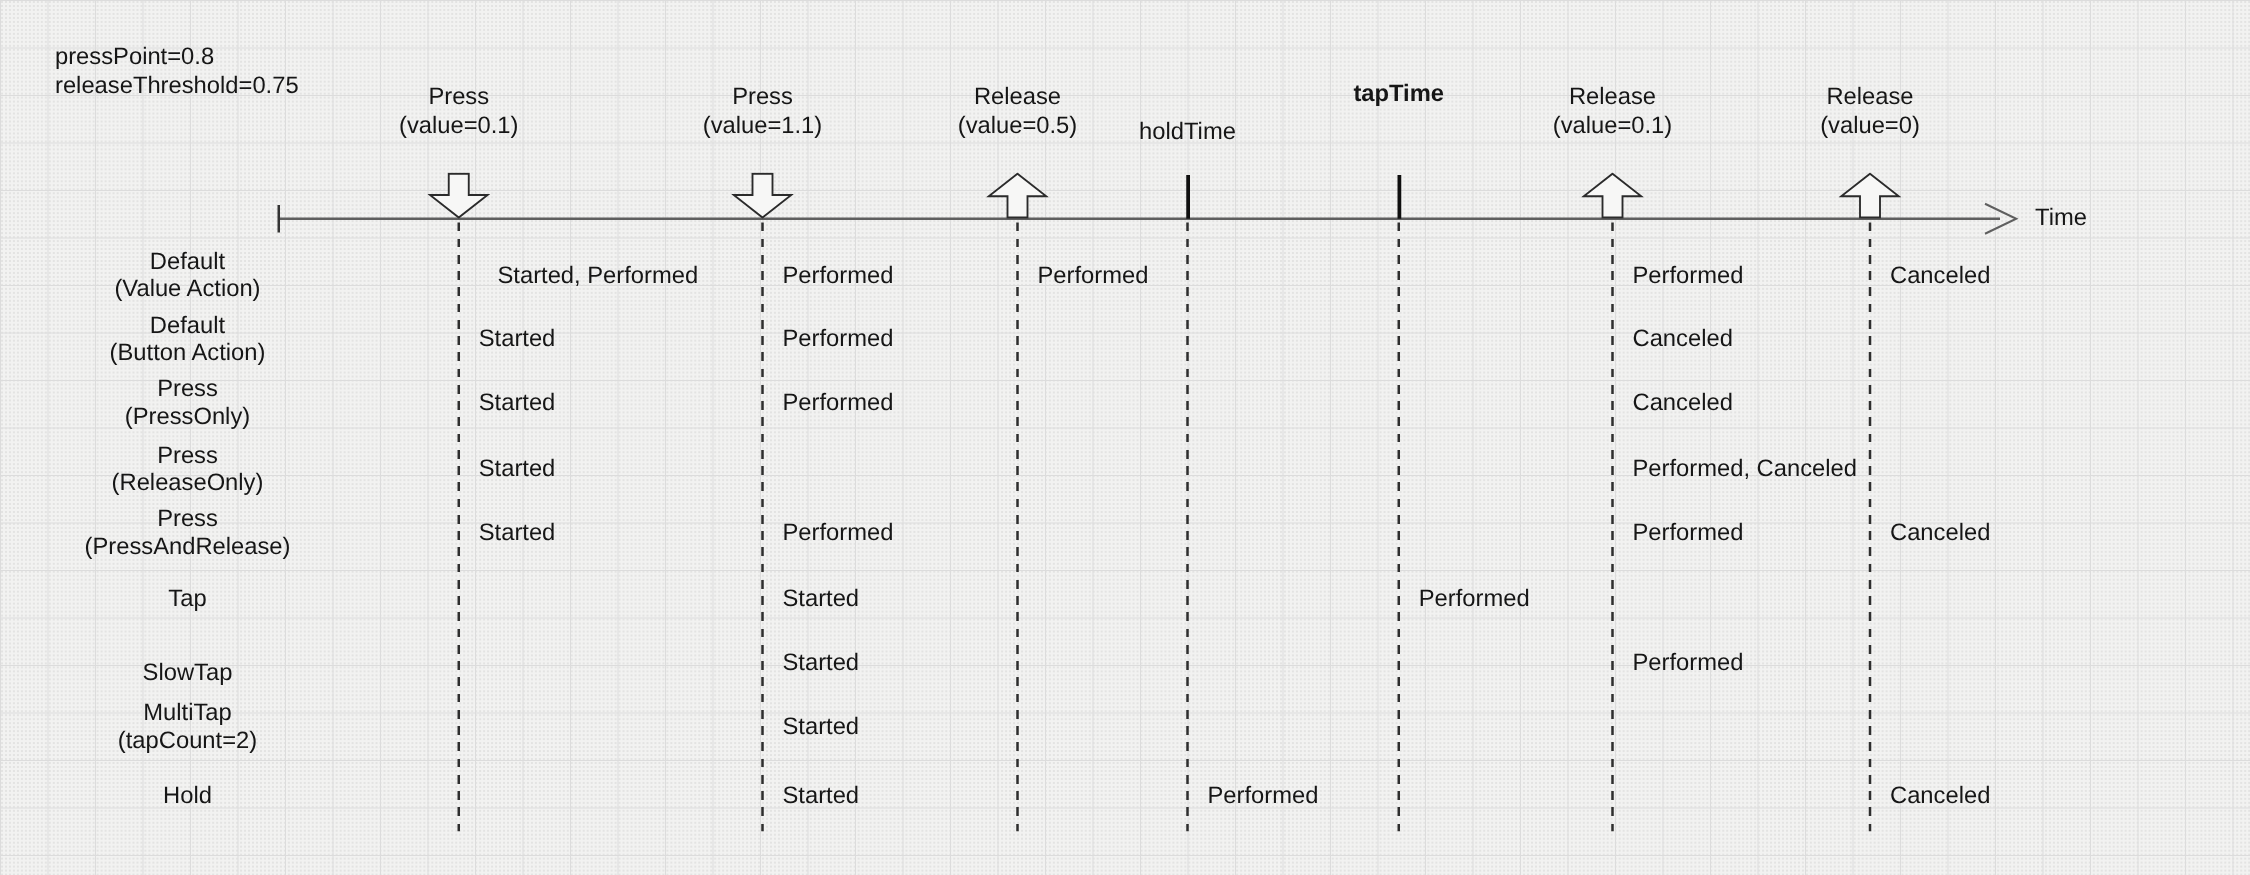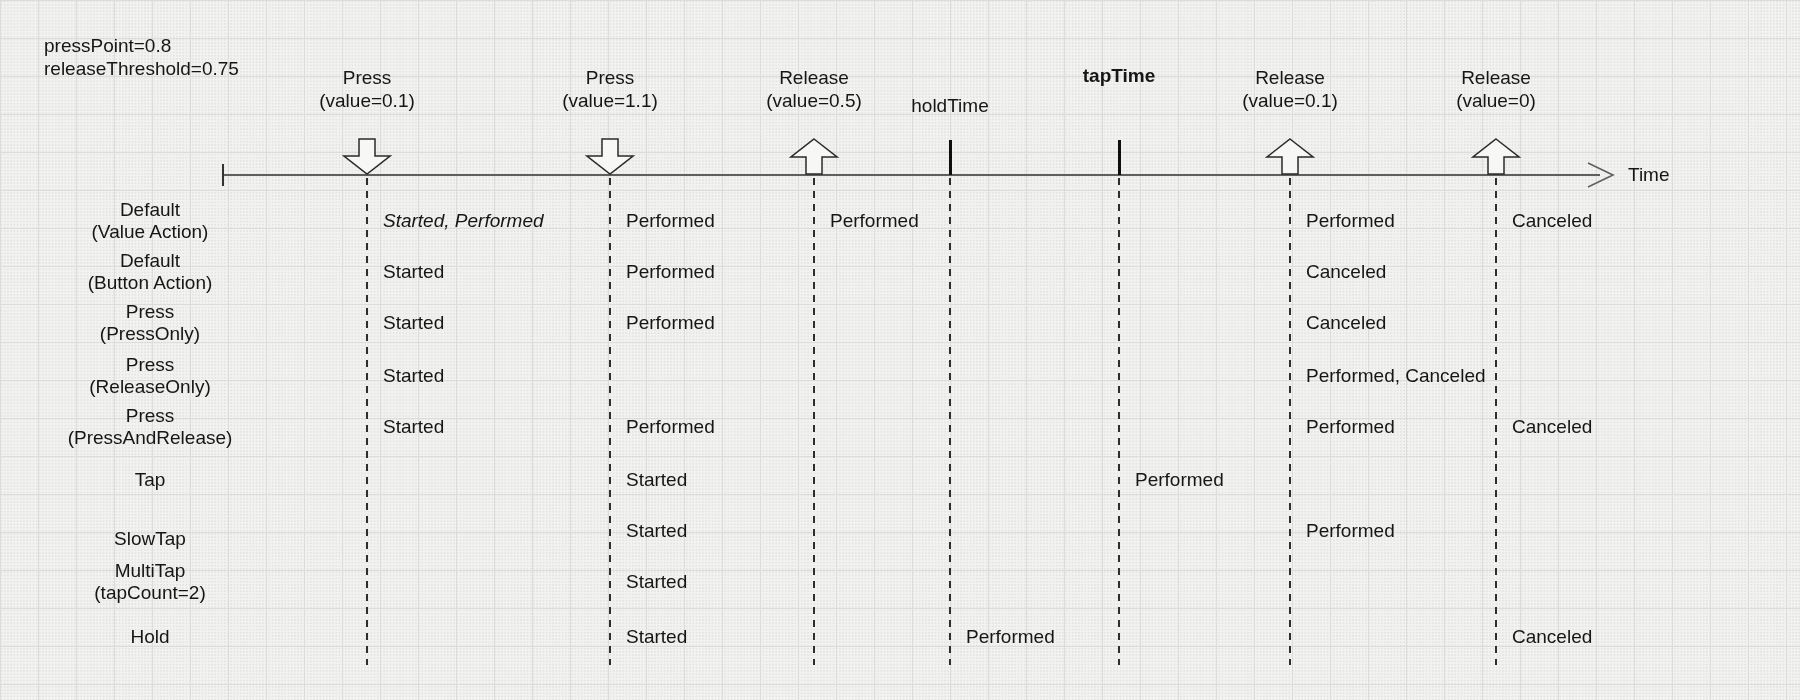--- a/index.html
+++ b/index.html
@@ -113,21 +113,21 @@
           <polygon points="25,1 48,19 33,19 33,36 17,36 17,19 2,19" fill="#f7f7f6" stroke="#2b2b2b" stroke-width="1.5" stroke-linejoin="miter"></polygon>
         </svg>
       </div>
       <div class="abs dashline" style="left: 1495px; top: 178px; height: 487px;"></div>
     </div>
   <div id="rows">
       <div class="abs row-label" style="top: 199px;">
         <div>Default</div>
         <div>(Value Action)</div>
       </div>
-      <div class="abs cell" style="left: 383px; top: 209px; font-style: italic;">Started, Performed</div>
+      <div class="abs cell" style="left: 398px; top: 209px;">Started, Performed</div>
       <div class="abs cell" style="left: 626px; top: 209px;">Performed</div>
       <div class="abs cell" style="left: 830px; top: 209px;">Performed</div>
       <div class="abs cell" style="left: 1306px; top: 209px;">Performed</div>
       <div class="abs cell" style="left: 1512px; top: 209px;">Canceled</div>
       <div class="abs row-label" style="top: 250px;">
         <div>Default</div>
         <div>(Button Action)</div>
       </div>
       <div class="abs cell" style="left: 383px; top: 260px;">Started</div>
       <div class="abs cell" style="left: 626px; top: 260px;">Performed</div>

